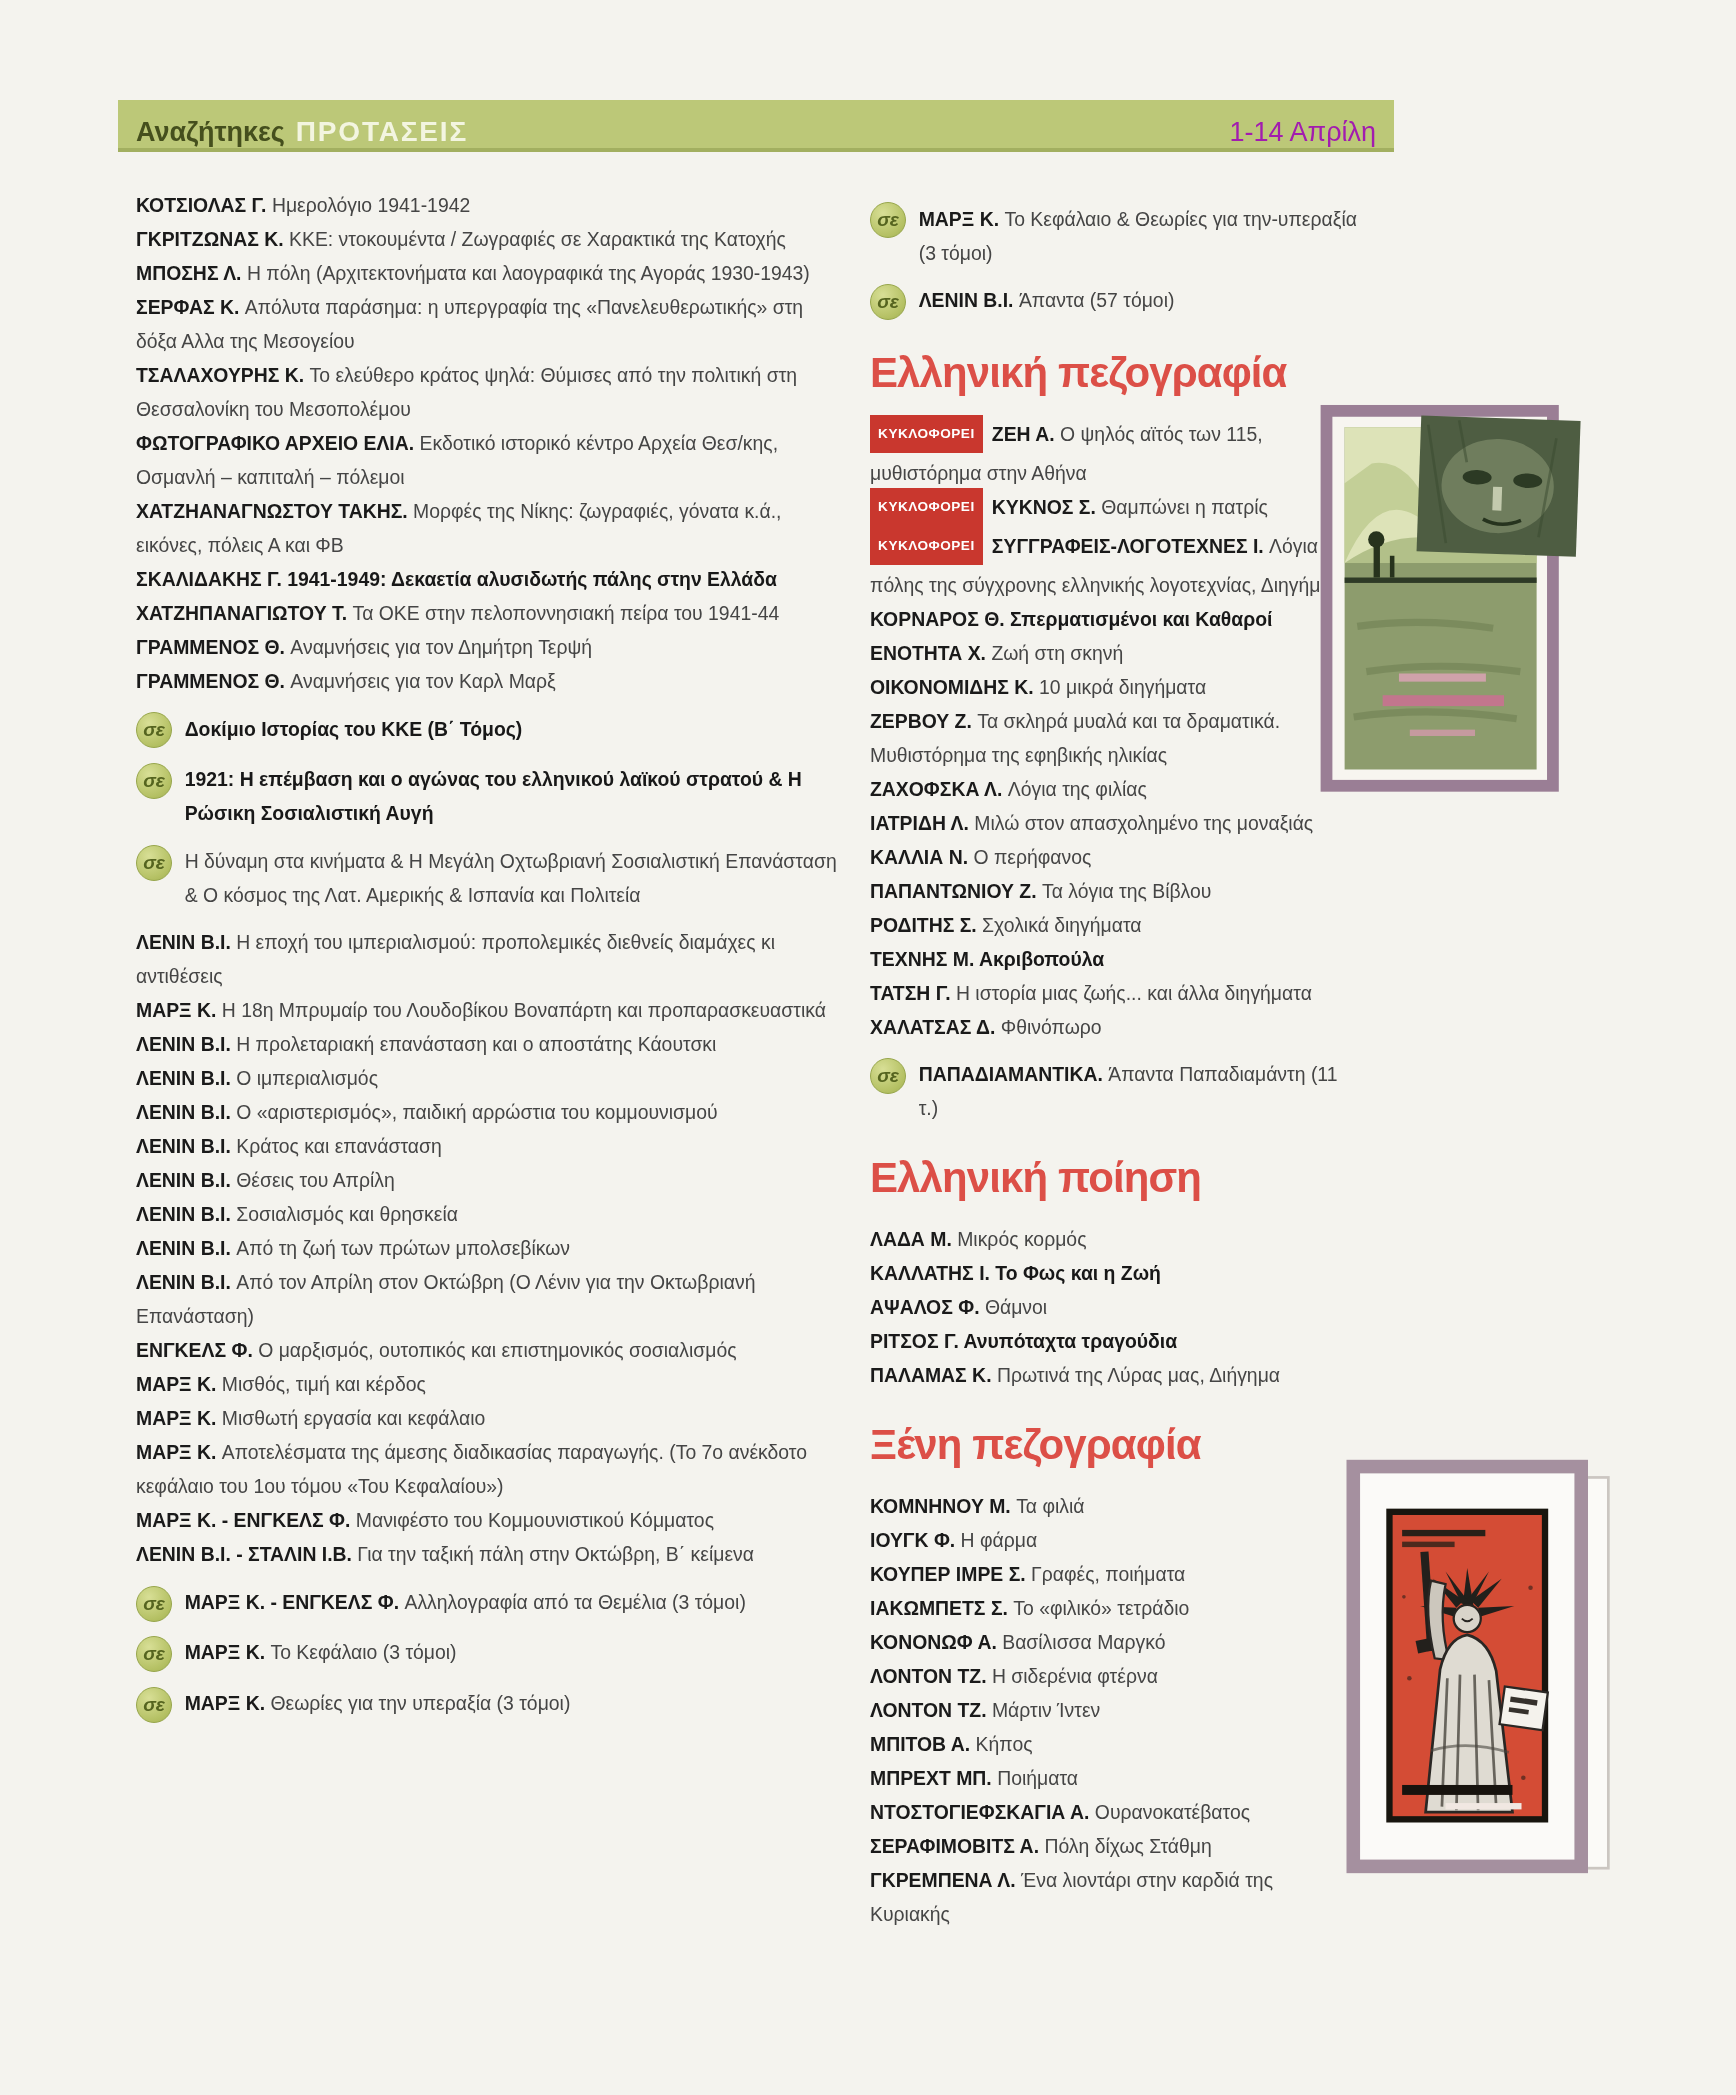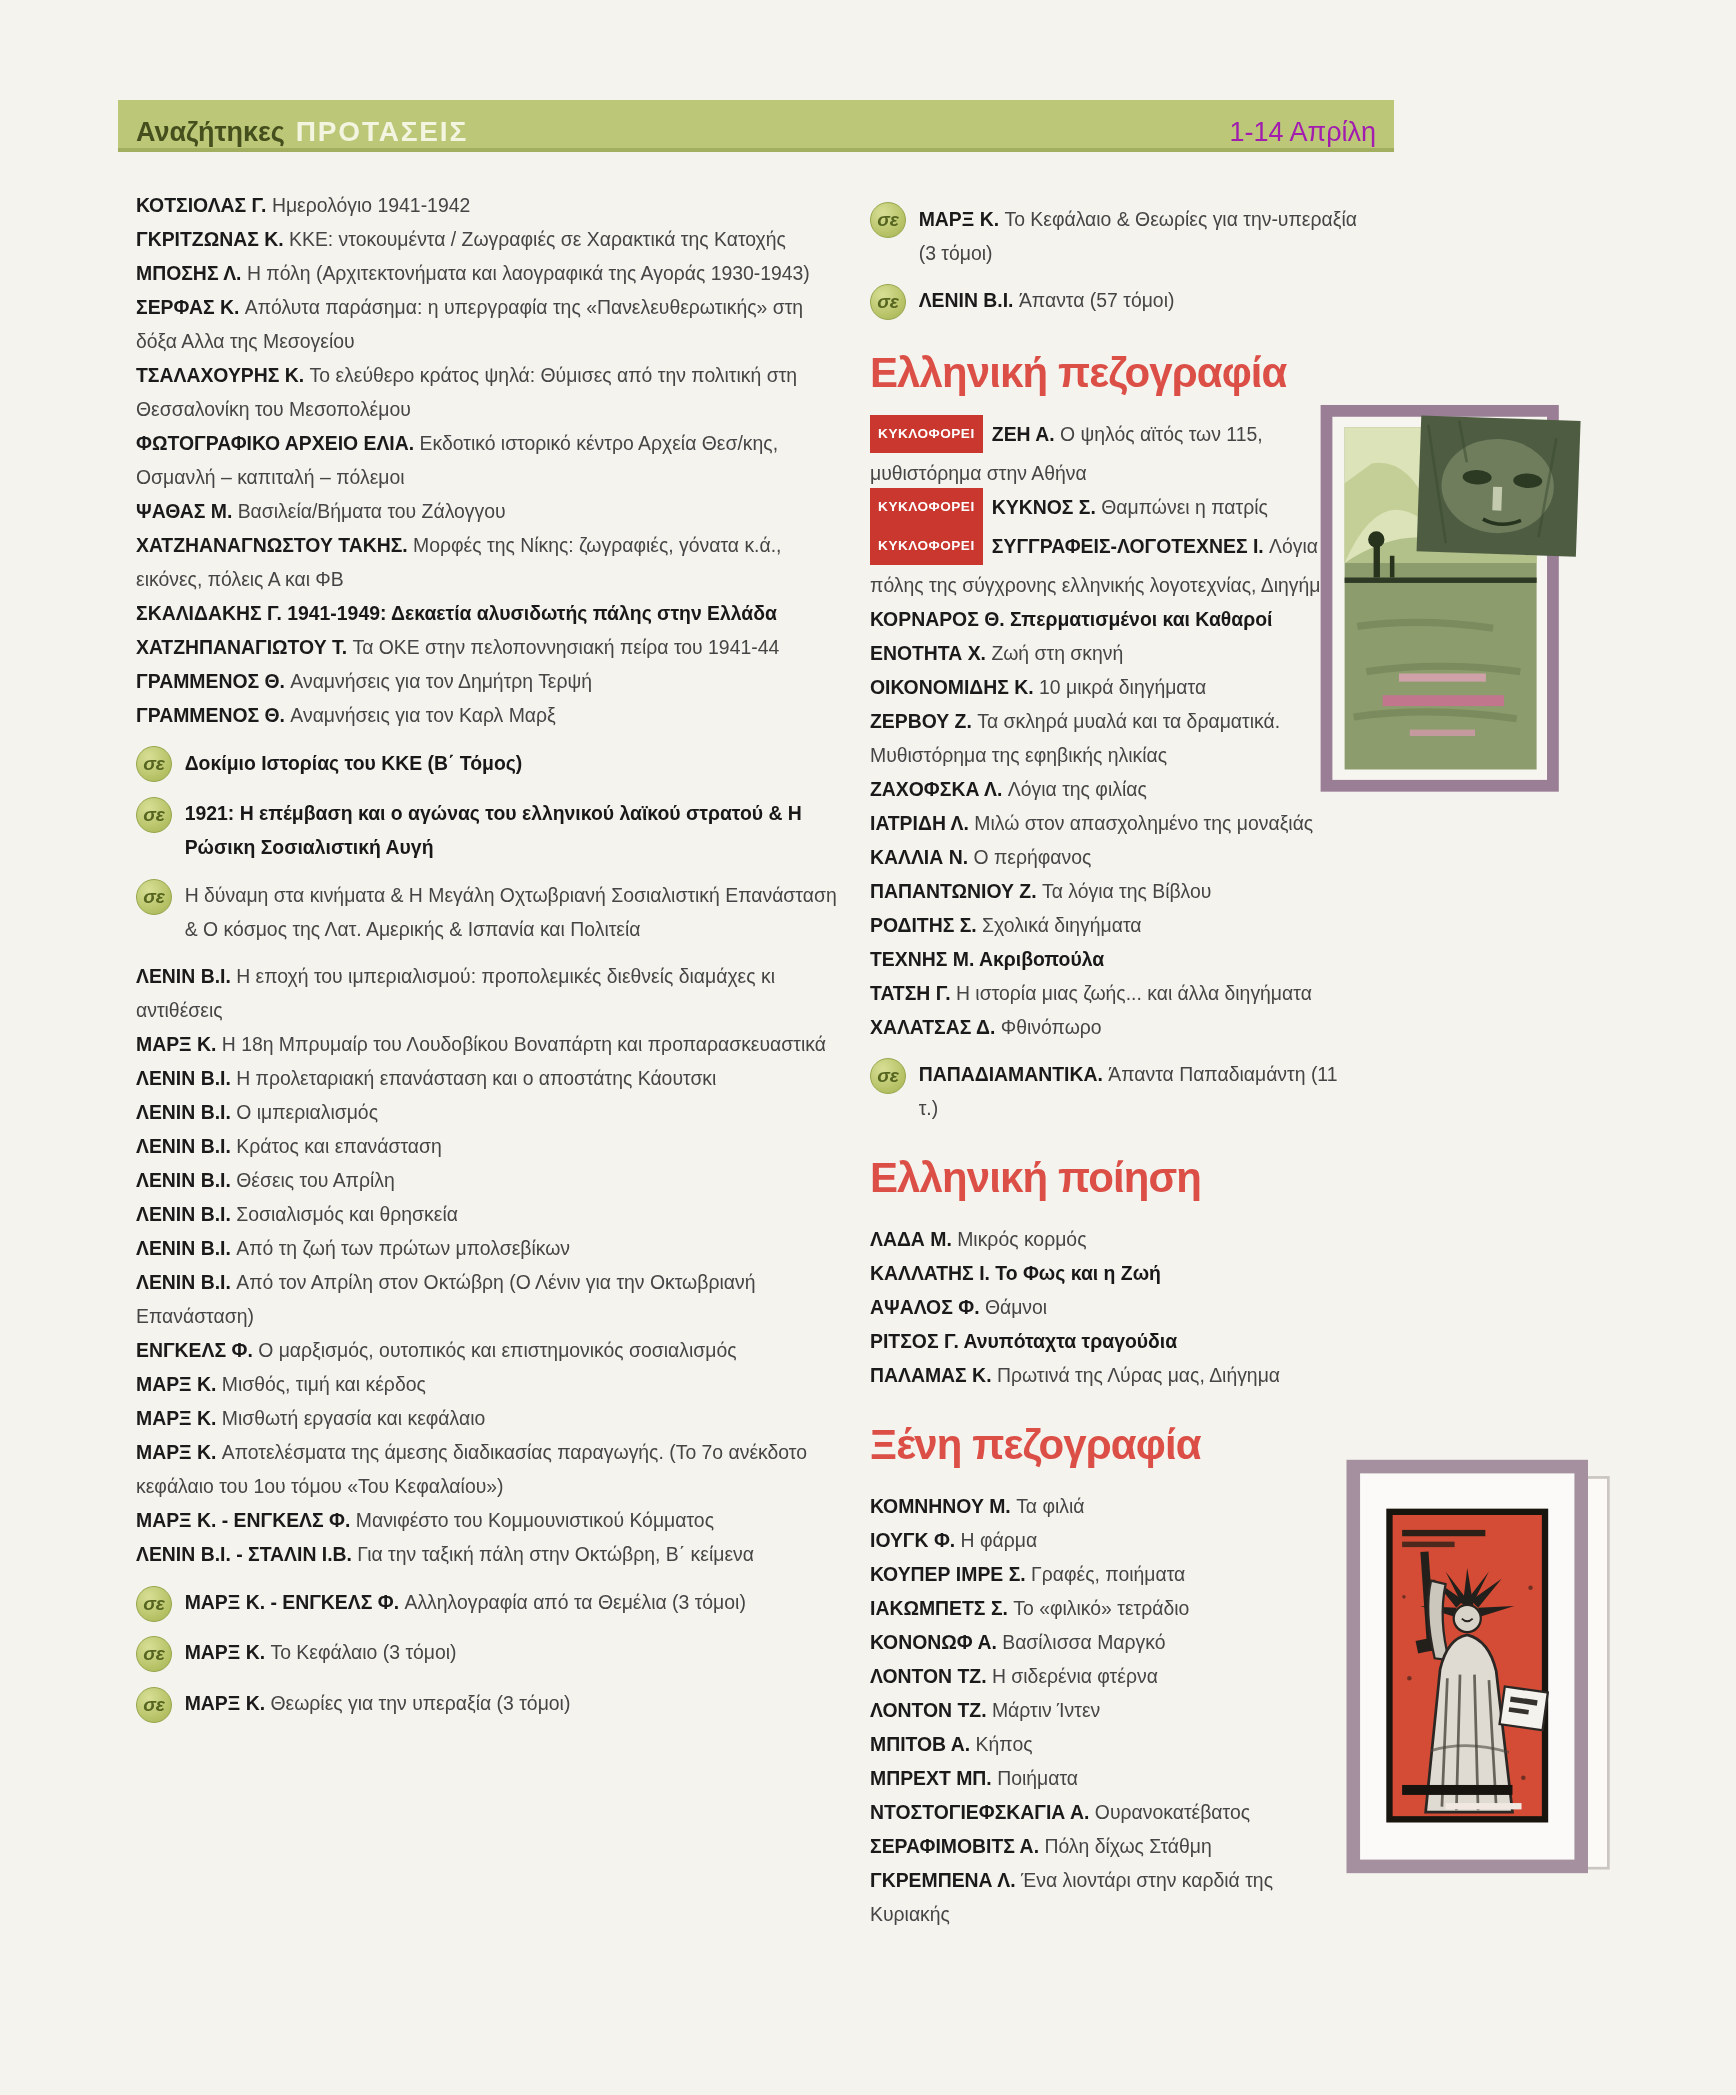--- a/index.html
+++ b/index.html
@@ -74,23 +74,20 @@
       <div class="entry">
         <span class="txt"><span class="author">ΣΕΡΦΑΣ Κ. </span><span class="title">Απόλυτα παράσημα: η υπεργραφία της «Πανελευθερωτικής» στη δόξα Αλλα της Μεσογείου</span></span>
       </div>
       <div class="entry">
         <span class="txt"><span class="author">ΤΣΑΛΑΧΟΥΡΗΣ Κ. </span><span class="title">Το ελεύθερο κράτος ψηλά: Θύμισες από την πολιτική στη Θεσσαλονίκη του Μεσοπολέμου</span></span>
       </div>
       <div class="entry">
         <span class="txt"><span class="author">ΦΩΤΟΓΡΑΦΙΚΟ ΑΡΧΕΙΟ ΕΛΙΑ. </span><span class="title">Εκδοτικό ιστορικό κέντρο Αρχεία Θεσ/κης, Οσμανλή – καπιταλή – πόλεμοι</span></span>
       </div>
       <div class="entry">
-        <span class="txt"><span class="author">ΨΑΘΑΣ Μ. </span><span class="title">Βασιλεία/Βήματα του Ζάλογγου</span></span>
-      </div>
-      <div class="entry">
         <span class="txt"><span class="author">ΧΑΤΖΗΑΝΑΓΝΩΣΤΟΥ ΤΑΚΗΣ. </span><span class="title">Μορφές της Νίκης: ζωγραφιές, γόνατα κ.ά., εικόνες, πόλεις Α και ΦΒ</span></span>
       </div>
       <div class="entry em">
         <span class="txt"><span class="author">ΣΚΑΛΙΔΑΚΗΣ Γ. </span><span class="title">1941-1949: Δεκαετία αλυσιδωτής πάλης στην Ελλάδα</span></span>
       </div>
       <div class="entry">
         <span class="txt"><span class="author">ΧΑΤΖΗΠΑΝΑΓΙΩΤΟΥ Τ. </span><span class="title">Τα ΟΚΕ στην πελοποννησιακή πείρα του 1941-44</span></span>
       </div>
       <div class="entry">
         <span class="txt"><span class="author">ΓΡΑΜΜΕΝΟΣ Θ. </span><span class="title">Αναμνήσεις για τον Δημήτρη Τερψή</span></span>
@@ -114,20 +111,23 @@
         <span class="txt"><span class="author">ΛΕΝΙΝ Β.Ι. </span><span class="title">Η εποχή του ιμπεριαλισμού: προπολεμικές διεθνείς διαμάχες κι αντιθέσεις</span></span>
       </div>
       <div class="entry">
         <span class="txt"><span class="author">ΜΑΡΞ Κ. </span><span class="title">Η 18η Μπρυμαίρ του Λουδοβίκου Βοναπάρτη και προπαρασκευαστικά</span></span>
       </div>
       <div class="entry">
         <span class="txt"><span class="author">ΛΕΝΙΝ Β.Ι. </span><span class="title">Η προλεταριακή επανάσταση και ο αποστάτης Κάουτσκι</span></span>
       </div>
       <div class="entry">
         <span class="txt"><span class="author">ΛΕΝΙΝ Β.Ι. </span><span class="title">Ο ιμπεριαλισμός</span></span>
+      </div>
+      <div class="entry">
+        <span class="txt"><span class="author">ΛΕΝΙΝ Β.Ι. </span><span class="title">Ο «αριστερισμός», παιδική αρρώστια του κομμουνισμού</span></span>
       </div>
       <div class="entry">
         <span class="txt"><span class="author">ΛΕΝΙΝ Β.Ι. </span><span class="title">Κράτος και επανάσταση</span></span>
       </div>
       <div class="entry">
         <span class="txt"><span class="author">ΛΕΝΙΝ Β.Ι. </span><span class="title">Θέσεις του Απρίλη</span></span>
       </div>
       <div class="entry">
         <span class="txt"><span class="author">ΛΕΝΙΝ Β.Ι. </span><span class="title">Σοσιαλισμός και θρησκεία</span></span>
       </div>

